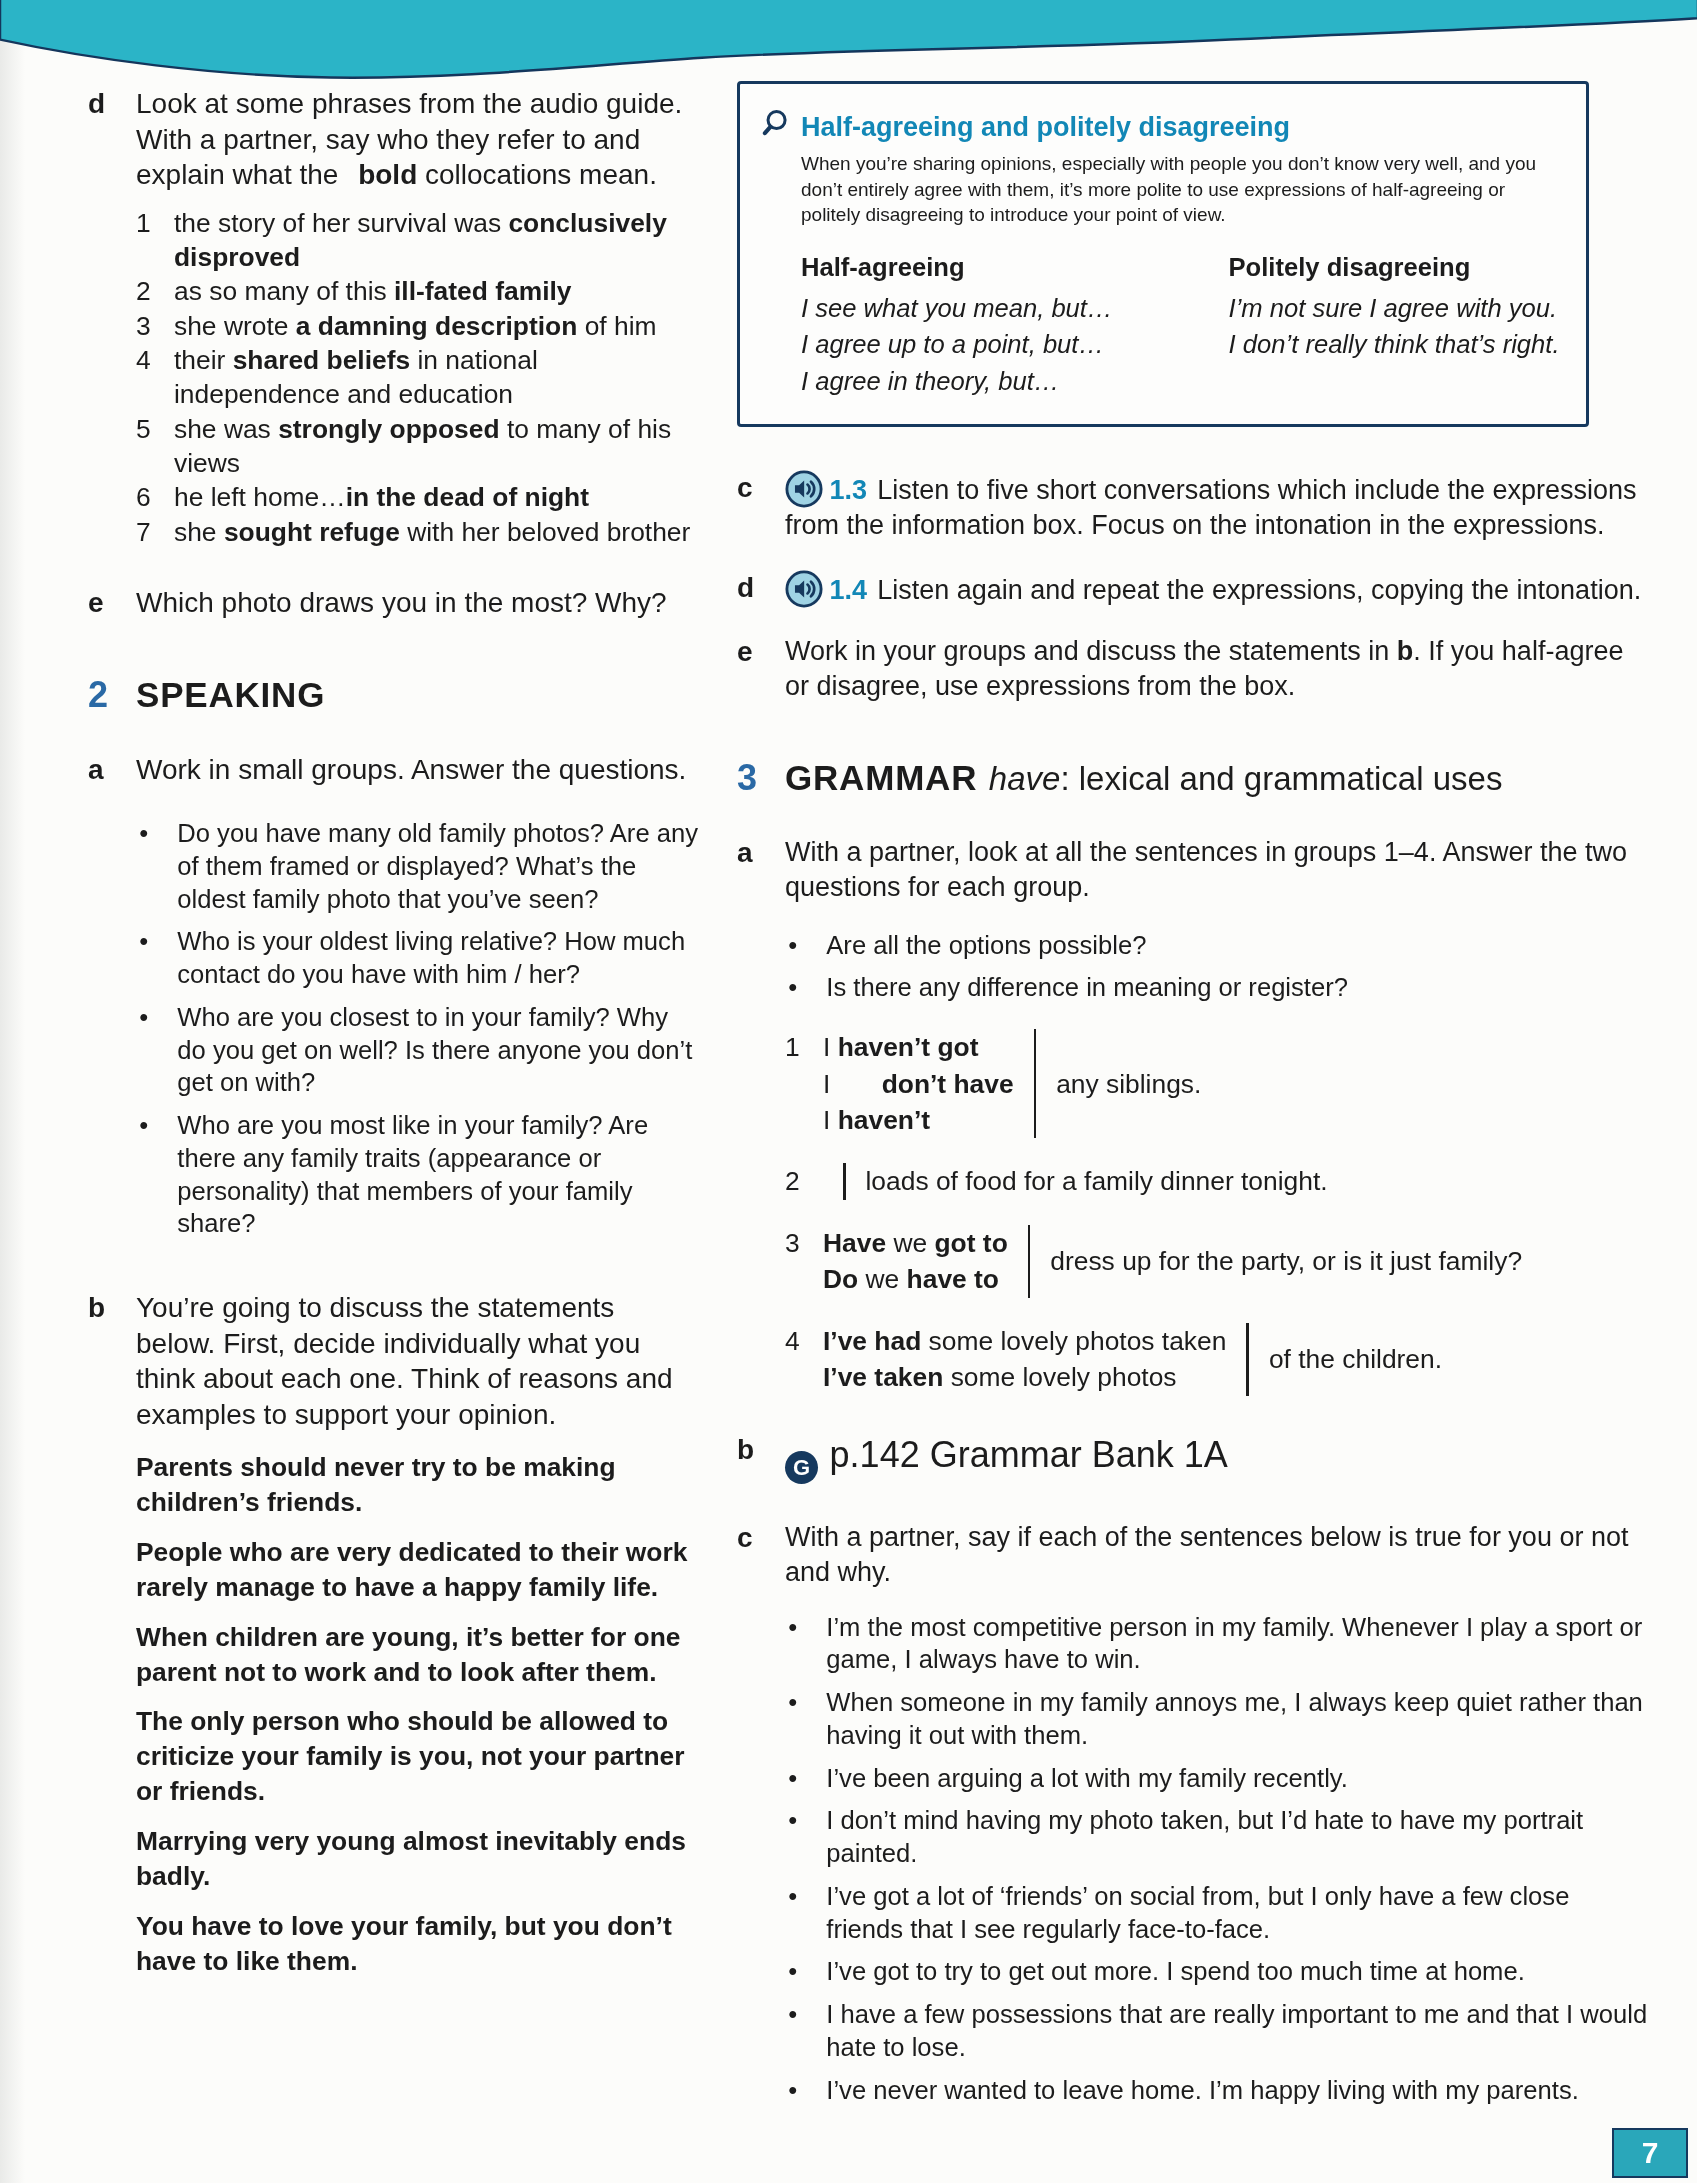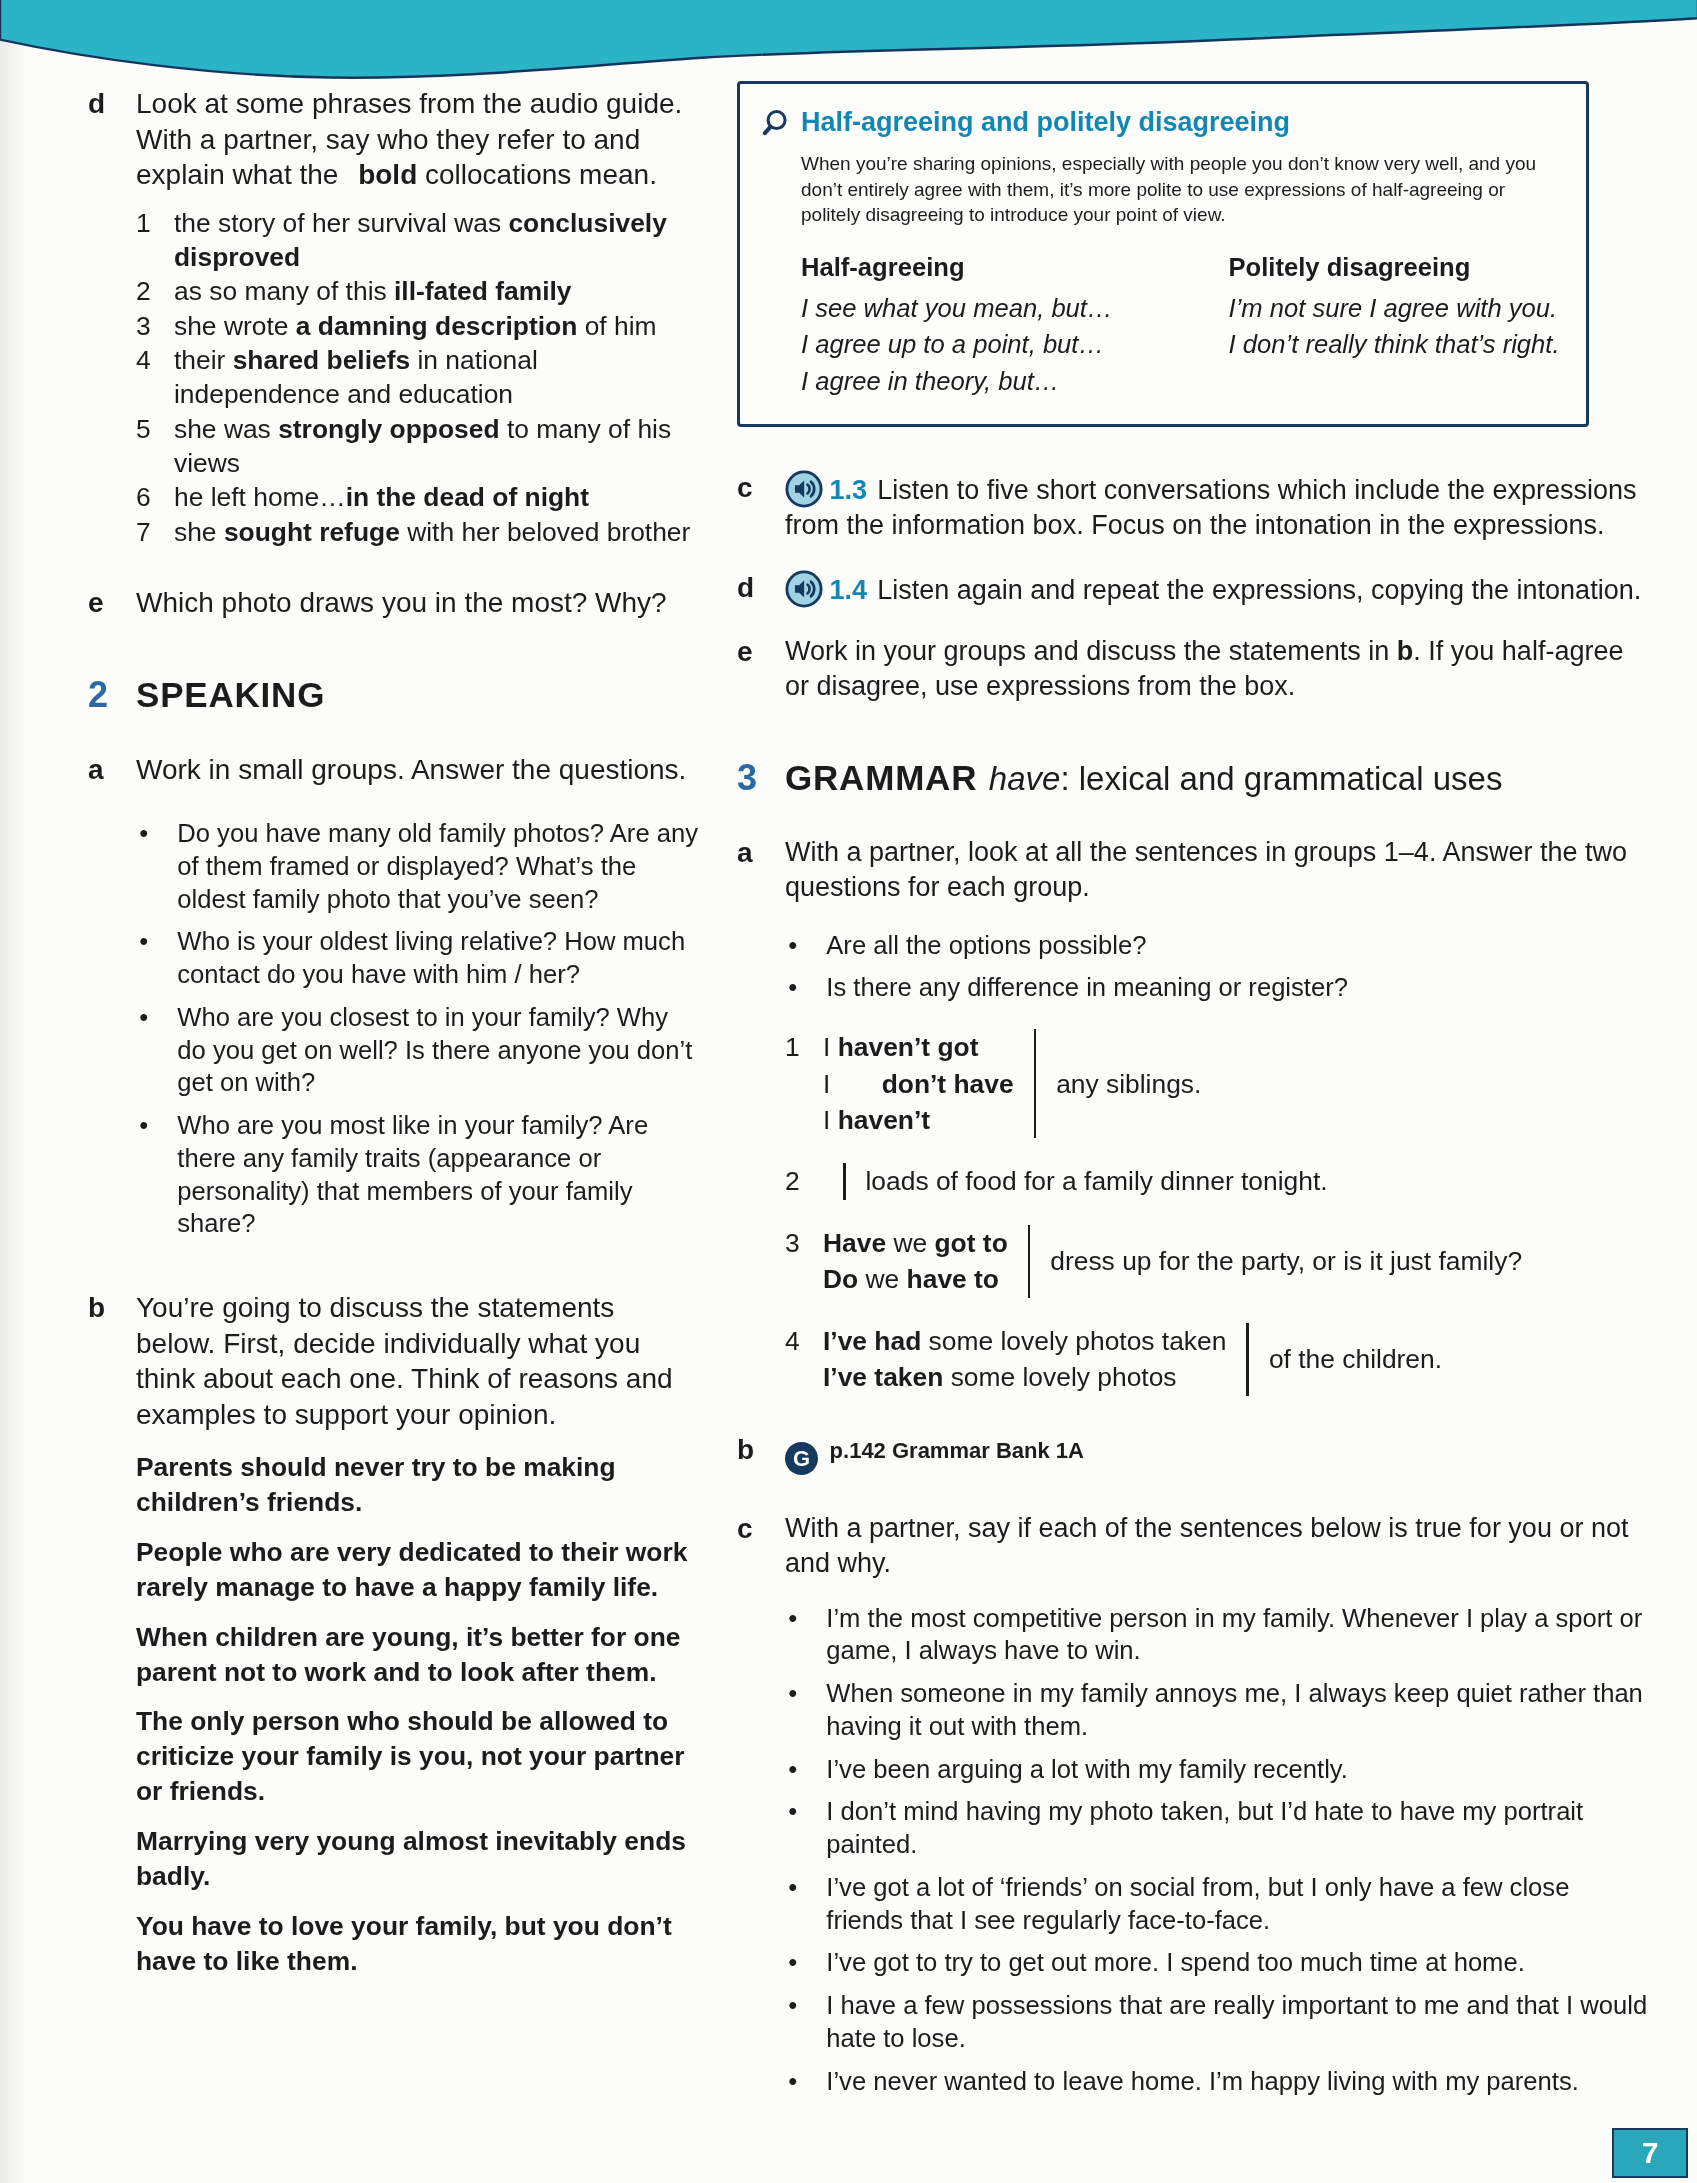--- a/index.html
+++ b/index.html
@@ -34,21 +34,21 @@
   .sec-title{font-weight:700;font-size:35px;letter-spacing:0.8px;}
   .sec-topic{font-weight:400;font-size:33px;letter-spacing:0;margin-left:11.6px;}
 
   
   .statements{margin-top:18px;}
   .statements .st{font-weight:700;font-size:26.4px;line-height:1.32;margin:0 0 15px 0;}
 
   
   .info-box{border:3.3px solid #16395e;border-radius:4.1px;background:#fdfdfc;
             padding:21.5px 21.5px 25px 18px;margin-bottom:43px;width:852px;box-sizing:border-box;}
-  .ib-titlerow{display:flex;align-items:flex-start;}
+  .ib-titlerow{display:flex;align-items:flex-end;}
   .ib-icon{flex:0 0 43px;padding-top:1.7px;}
   .ib-title{color:#1287b6;font-weight:700;font-size:27px;line-height:1.2;}
   .ib-body{margin:8.3px 0 25px 43px;font-size:19px;line-height:1.34;}
   .ib-cols{display:flex;margin-left:43px;}
   .ib-col-half{flex:0 0 56%;}
   .ib-col-pol{flex:1;}
   .ib-heading{font-weight:700;font-size:25.6px;margin-bottom:8.3px;}
   .ib-phrase{font-style:italic;font-size:25.6px;line-height:1.42;}
 
   
@@ -60,21 +60,21 @@
   .g-group{display:flex;align-items:stretch;margin-bottom:25px;font-size:26.4px;line-height:1.38;}
   .g-num{flex:0 0 38px;}
   .g-opts{flex:0 0 auto;}
   .g-div{width:2.5px;background:#1c1c1c;margin:0 20px;}
   .g-comp{align-self:center;}
 
   
   .gb-ico{display:inline-flex;width:33px;height:33px;border-radius:50%;background:#16395e;
           color:#ffffff;font-weight:700;font-size:22px;align-items:center;justify-content:center;
           vertical-align:-7.4px;margin-right:11.6px;}
-  .gb-ref{font-weight:700;font-size:22px;text-align:right;}
+  .gb-ref{font-weight:400;font-size:36px;text-align:right;}
 
   
   .page-num{position:absolute;right:10px;bottom:5px;width:76px;height:50px;background:#2aa7ba;
             border:2.5px solid #16395e;display:flex;align-items:center;justify-content:center;
             color:#ffffff;font-weight:700;font-size:30px;box-sizing:border-box;}
 </style>
 </head>
 <body>
 
 <div class="page">

